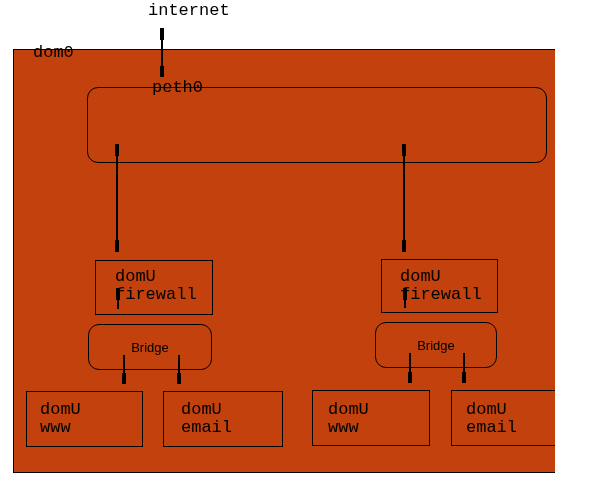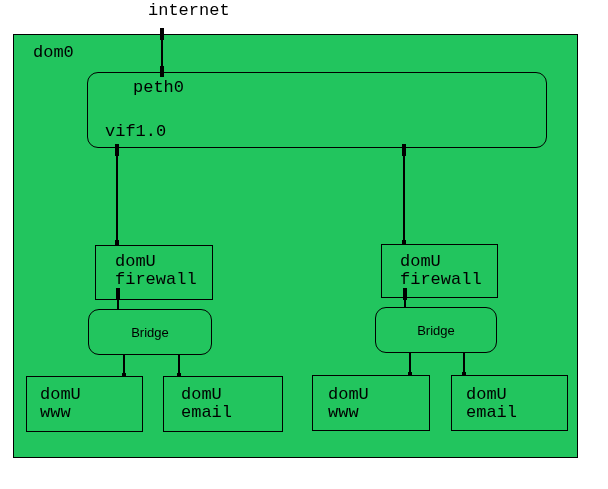--- a/index.html
+++ b/index.html
@@ -1,21 +1,21 @@
 <!DOCTYPE html>
 <html><head>
 <meta charset="utf-8">
 <style>
   html,body{margin:0;padding:0;background:#ffffff;}
   .stage{
-    position:relative;width:608px;height:489px;background:#ffffff;
+    position:relative;width:555px;height:489px;background:#ffffff;
     font-family:"Liberation Mono","DejaVu Sans Mono",monospace;
     color:#000;overflow:hidden;
   }
-  .box{position:absolute;border:1px solid #000;background:#22c55e;box-sizing:border-box;}
+  .box{position:absolute;border:1px solid #000;background:#c2410c;box-sizing:border-box;margin-top:15px;}
   .rounded{border-radius:11px;}
   .lbl{
     position:absolute;font-size:17px;line-height:20px;
     white-space:pre-line;color:#000;
   }
   .boxlbl{
     position:absolute;font-size:17px;line-height:18px;
     white-space:pre-line;color:#000;
   }
   .bridgelbl{
@@ -29,22 +29,21 @@
 <body>
 
 <div class="stage">
 
   <div class="lbl" style="left:148px;top:1px;">internet</div>
 
   <div class="box" style="left:13px;top:34px;width:565px;height:424px;"></div>
   <div class="lbl" style="left:33px;top:43px;">dom0</div>
 
   <div class="box rounded" style="left:87px;top:72px;width:460px;height:76px;"></div>
-  <div class="lbl" style="left:133px;top:78px;">peth0</div>
-  <div class="lbl" style="left:105px;top:122px;">vif1.0</div>
+  <div class="lbl" style="left:152px;top:78px;">peth0</div>
 
   <div class="vline" style="left:161px;top:28px;height:49px;"></div>
   <div class="cap" style="left:160px;top:28px;height:12px;"></div>
   <div class="cap" style="left:160px;top:66px;height:11px;"></div>
 
   <div class="vline" style="left:116px;top:145px;height:107px;"></div>
   <div class="cap" style="left:115px;top:144px;height:12px;"></div>
   <div class="cap" style="left:115px;top:240px;height:12px;"></div>
 
   <div class="vline" style="left:403px;top:145px;height:107px;"></div>

